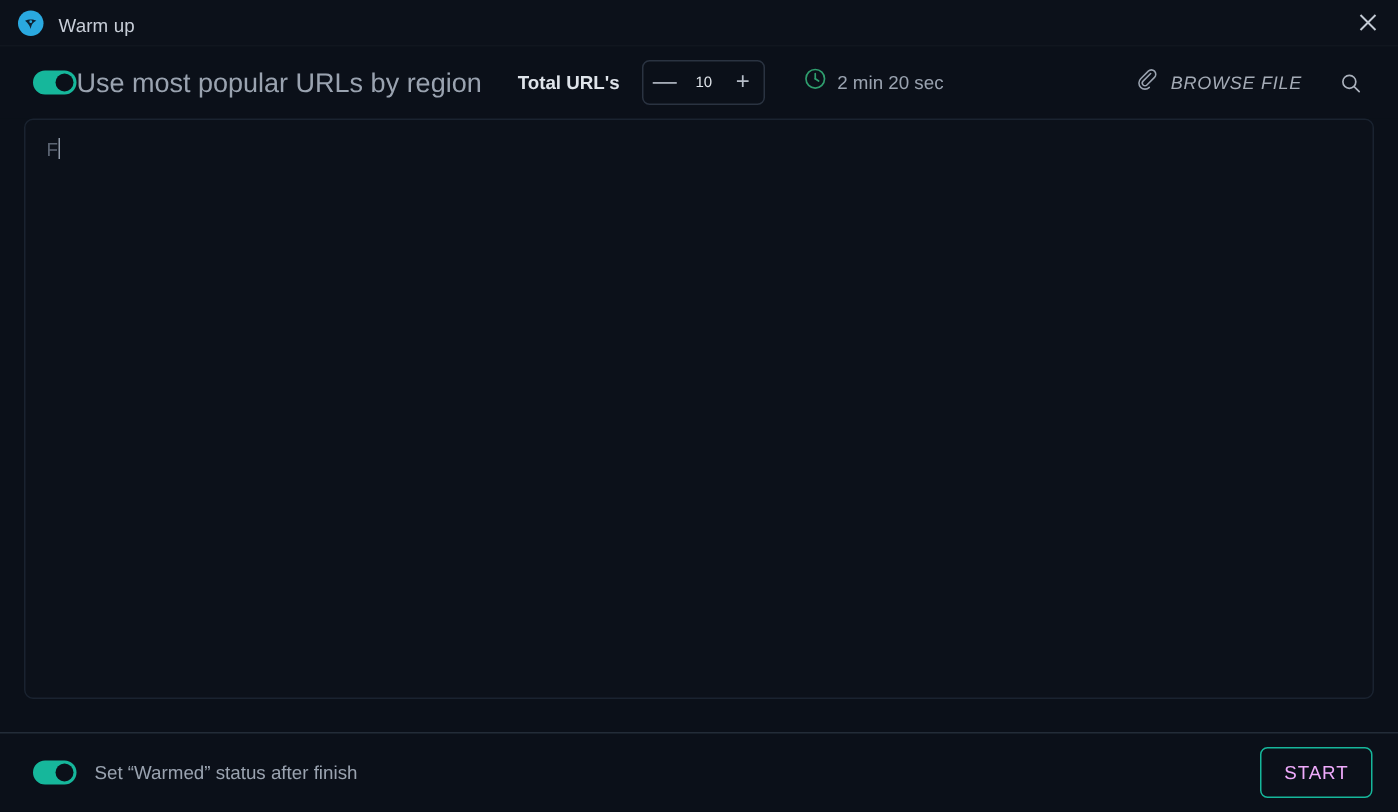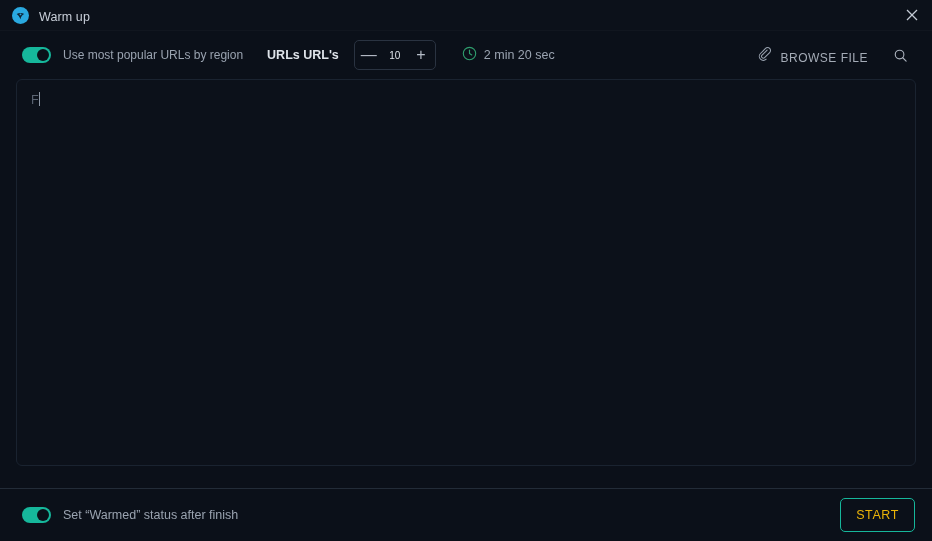--- a/index.html
+++ b/index.html
@@ -96,23 +96,22 @@
     position: absolute;
     right: 2px;
     top: 2px;
     width: 12px;
     height: 12px;
     border-radius: 50%;
     background: #0b1019;
   }
 
   .toggle-label {
-    font-size: 12px;
+    font-size: 18px;
     color: #9aa3b0;
-    margin-left: 12px;
     white-space: nowrap;
   }
 
   .total-label {
     font-size: 12.5px;
     color: #dfe4ea;
     font-weight: bold;
     margin-left: 24px;
     white-space: nowrap;
   }
@@ -157,24 +156,25 @@
   .duration-text {
     font-size: 12.5px;
     color: #9aa3b0;
     white-space: nowrap;
   }
 
   .spacer { flex: 1 1 auto; }
 
   .browse {
     display: flex;
-    align-items: flex-end;
+    align-items: center;
     gap: 8px;
     cursor: pointer;
     margin-right: 20px;
+    font-style: italic;
   }
   .browse-text {
     font-size: 12px;
     color: #a4abb6;
     letter-spacing: .5px;
     white-space: nowrap;
   }
   .search-btn {
     width: 24px;
     height: 24px;
@@ -254,21 +254,21 @@
     cursor: pointer;
     background: transparent;
     white-space: nowrap;
   }
   .btn-cancel {
     border: 1px solid #39414d;
     color: #c6ccd5;
   }
   .btn-start {
     border: 1px solid #16b79b;
-    color: #eab308;
+    color: #f0abfc;
   }
 </style>
 </head>
 <body>
 
 <div class="window">
 
   <div class="titlebar">
     <div class="title-left">
       <span class="app-logo">
@@ -286,21 +286,21 @@
         <line x1="11" y1="1" x2="1" y2="11" stroke="#c3cad4" stroke-width="1.3"></line>
       </svg>
     </div>
   </div>
 
   <div class="toolbar">
 
     <div class="toggle"></div>
     <span class="toggle-label">Use most popular URLs by region</span>
 
-    <span class="total-label">URLs URL's</span>
+    <span class="total-label">Total URL's</span>
 
     <div class="stepper">
       <span class="stepper-btn">—</span>
       <span class="stepper-value">10</span>
       <span class="stepper-btn">+</span>
     </div>
 
     <div class="duration">
       <span>
         <svg width="15" height="15" viewBox="0 0 16 16">

